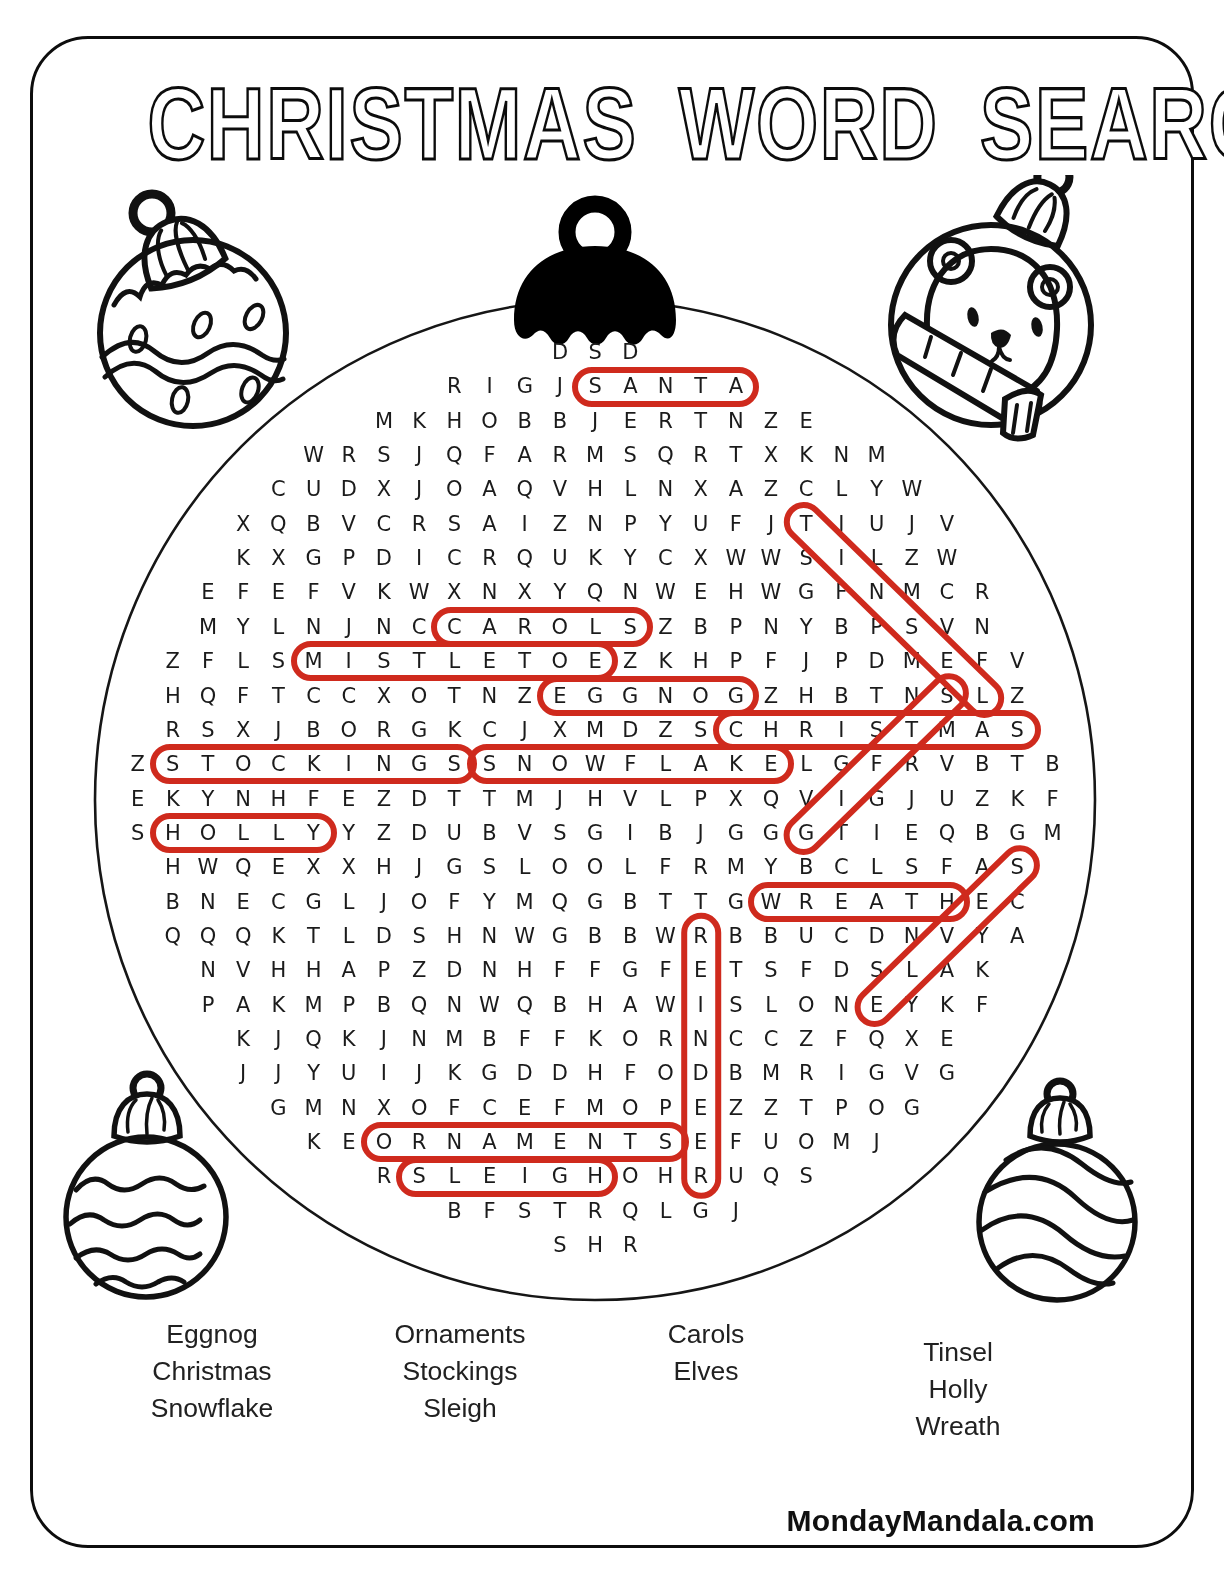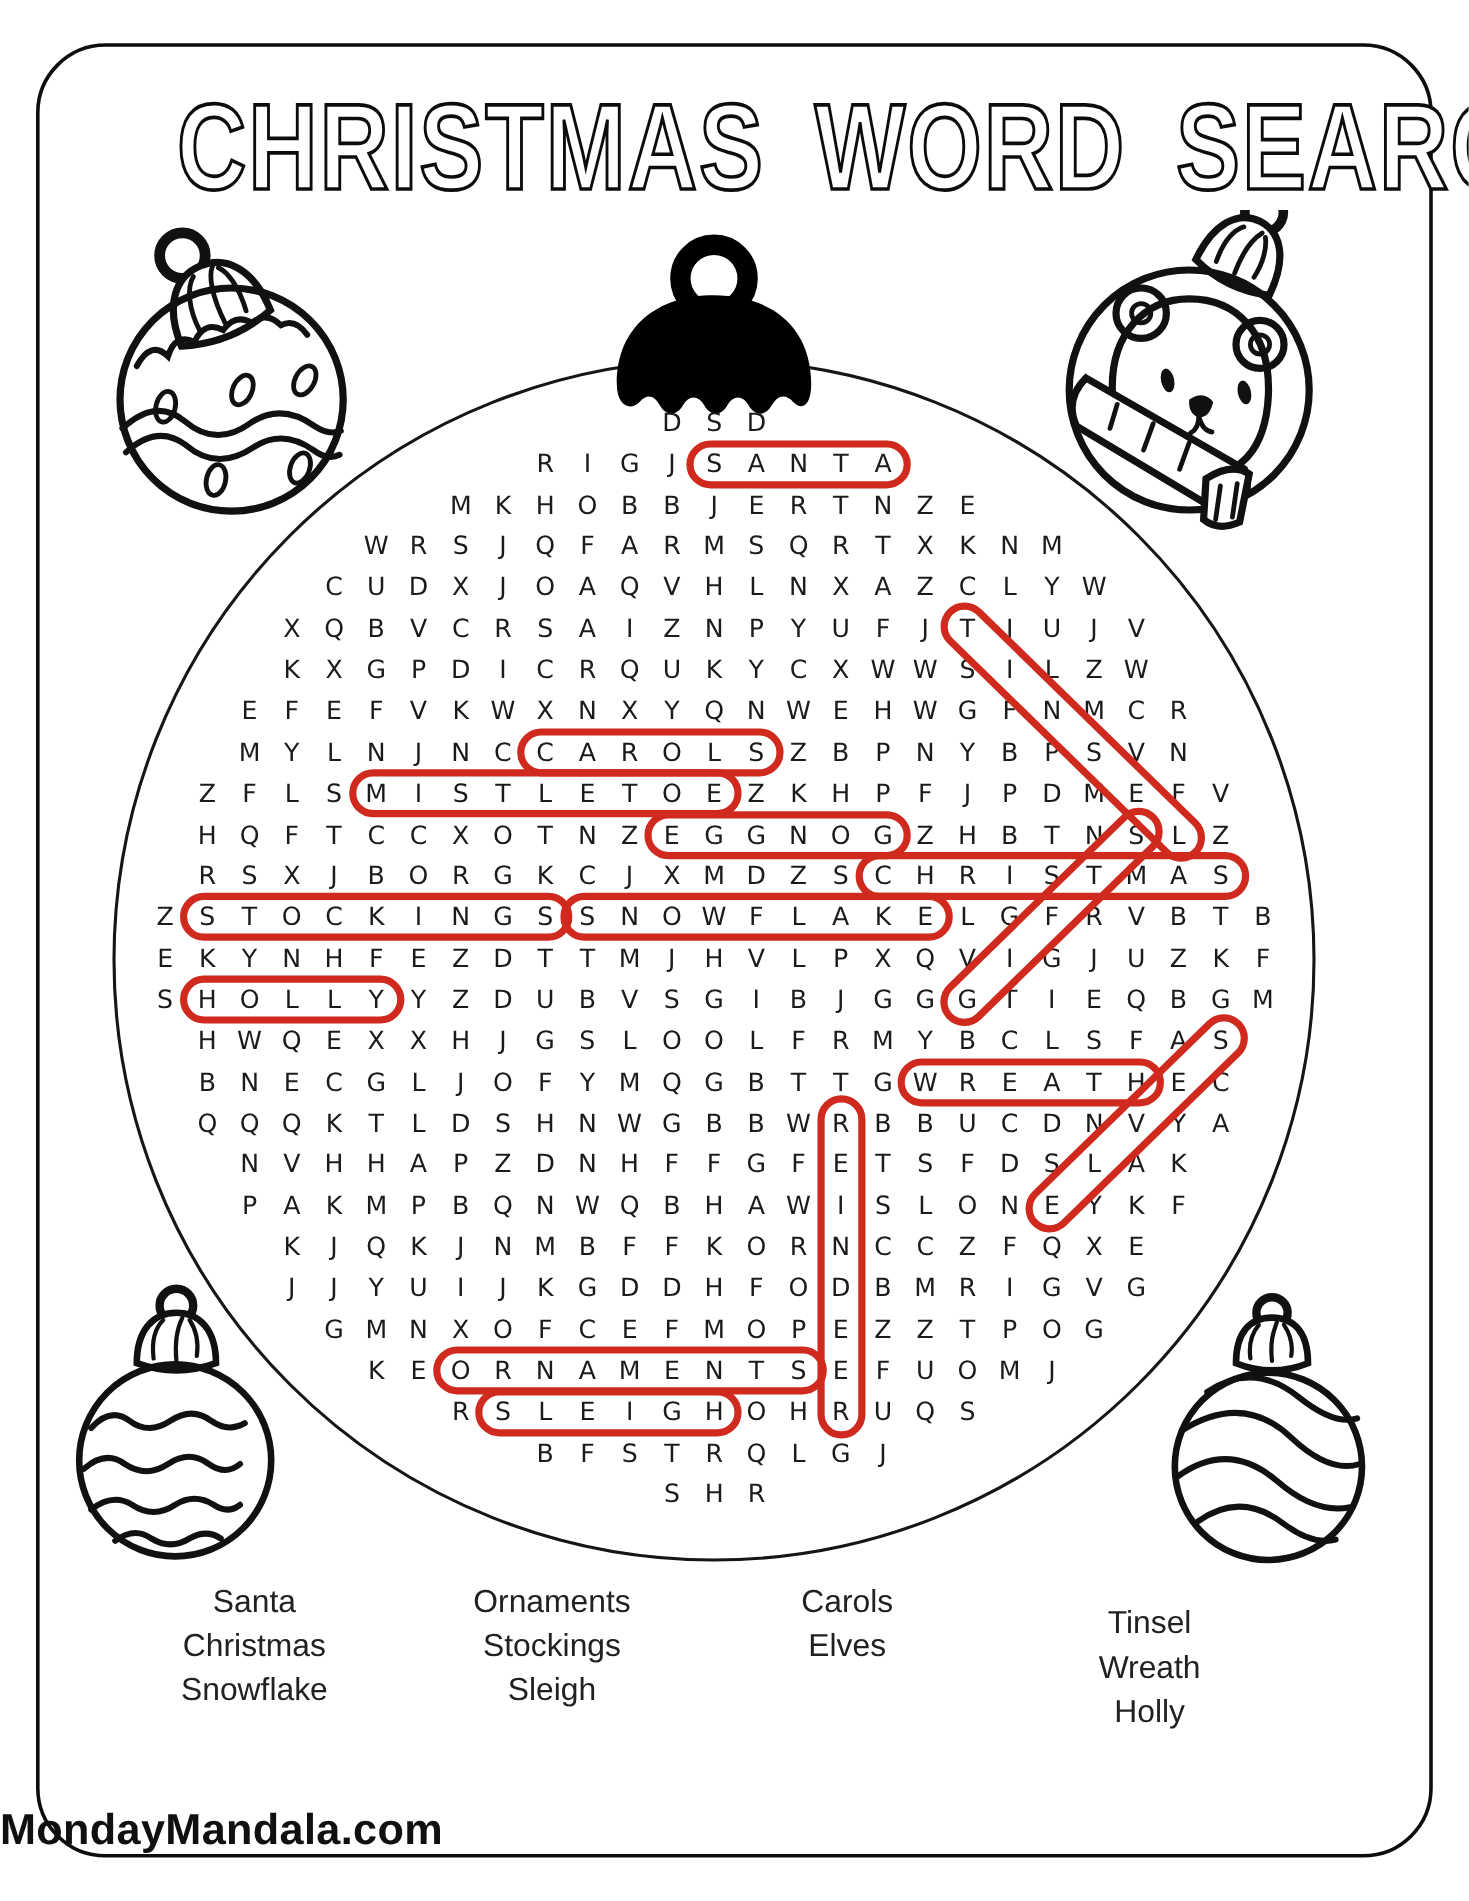--- a/index.html
+++ b/index.html
@@ -13,22 +13,22 @@
   @supports (-webkit-text-stroke:1px black){
     .title{color:#ffffff;-webkit-text-stroke:3px #0c0c0c;}
   }
   .deco{position:absolute;}
   .grid-row{position:absolute;display:flex;height:34.35px;}
   .cell{display:inline-block;width:35.2px;height:34.35px;line-height:34.35px;text-align:center;
         font-family:"DejaVu Sans",sans-serif;font-size:21px;color:#1b1b1b;}
   .word-oval{position:absolute;box-sizing:border-box;height:40px;border-radius:22px;background:transparent;}
   .word-list{position:absolute;top:1316px;left:0;width:1224px;height:170px;}
   .word-col{position:absolute;width:260px;text-align:center;font-size:26.5px;line-height:37px;color:#212121;}
-  .footer{position:absolute;top:1504px;left:0;width:1095px;
-        font-size:36px;font-weight:700;color:#101010;letter-spacing:0.3px;}
+  .footer{position:absolute;top:1504px;left:0;width:1095px;text-align:right;
+        font-size:30px;font-weight:700;color:#101010;letter-spacing:0.3px;}
 </style>
 </head>
 <body>
 
 <div class="page">
 
   <div class="border-frame"></div>
 
   <div class="title-wrap">
     <span class="title">CHRISTMAS WORD SEARCH</span>
@@ -713,34 +713,34 @@
       <div class="word-oval" style="border: 6px solid rgb(207, 42, 29); width: 186.8px; left: 149.8px; top: 813.075px; transform: rotate(0deg);"></div>
       <div class="word-oval" style="border: 6px solid rgb(207, 42, 29); width: 242.732px; left: 825.834px; top: 916.125px; transform: rotate(135.7deg);"></div>
       <div class="word-oval" style="border: 6px solid rgb(207, 42, 29); width: 222px; left: 748.2px; top: 881.775px; transform: rotate(0deg);"></div>
       <div class="word-oval" style="border: 6px solid rgb(207, 42, 29); width: 286.45px; left: 557.575px; top: 1036.35px; transform: rotate(90deg);"></div>
       <div class="word-oval" style="border: 6px solid rgb(207, 42, 29); width: 327.6px; left: 361px; top: 1122.22px; transform: rotate(0deg);"></div>
       <div class="word-oval" style="border: 6px solid rgb(207, 42, 29); width: 222px; left: 396.2px; top: 1156.58px; transform: rotate(0deg);"></div>
     </div>
 
   <div class="word-list" id="word-list">
       <div class="word-col" style="left: 82px; top: 0px;">
-        <div>Santa</div>
+        <div>Eggnog</div>
         <div>Christmas</div>
         <div>Snowflake</div>
       </div>
       <div class="word-col" style="left: 330px; top: 0px;">
         <div>Ornaments</div>
         <div>Stockings</div>
         <div>Sleigh</div>
       </div>
       <div class="word-col" style="left: 576px; top: 0px;">
         <div>Carols</div>
         <div>Elves</div>
       </div>
       <div class="word-col" style="left: 828px; top: 18px;">
         <div>Tinsel</div>
+        <div>Holly</div>
         <div>Wreath</div>
-        <div>Holly</div>
       </div>
     </div>
 
   <div class="footer">MondayMandala.com</div>
 </div>
 
 </body></html>

